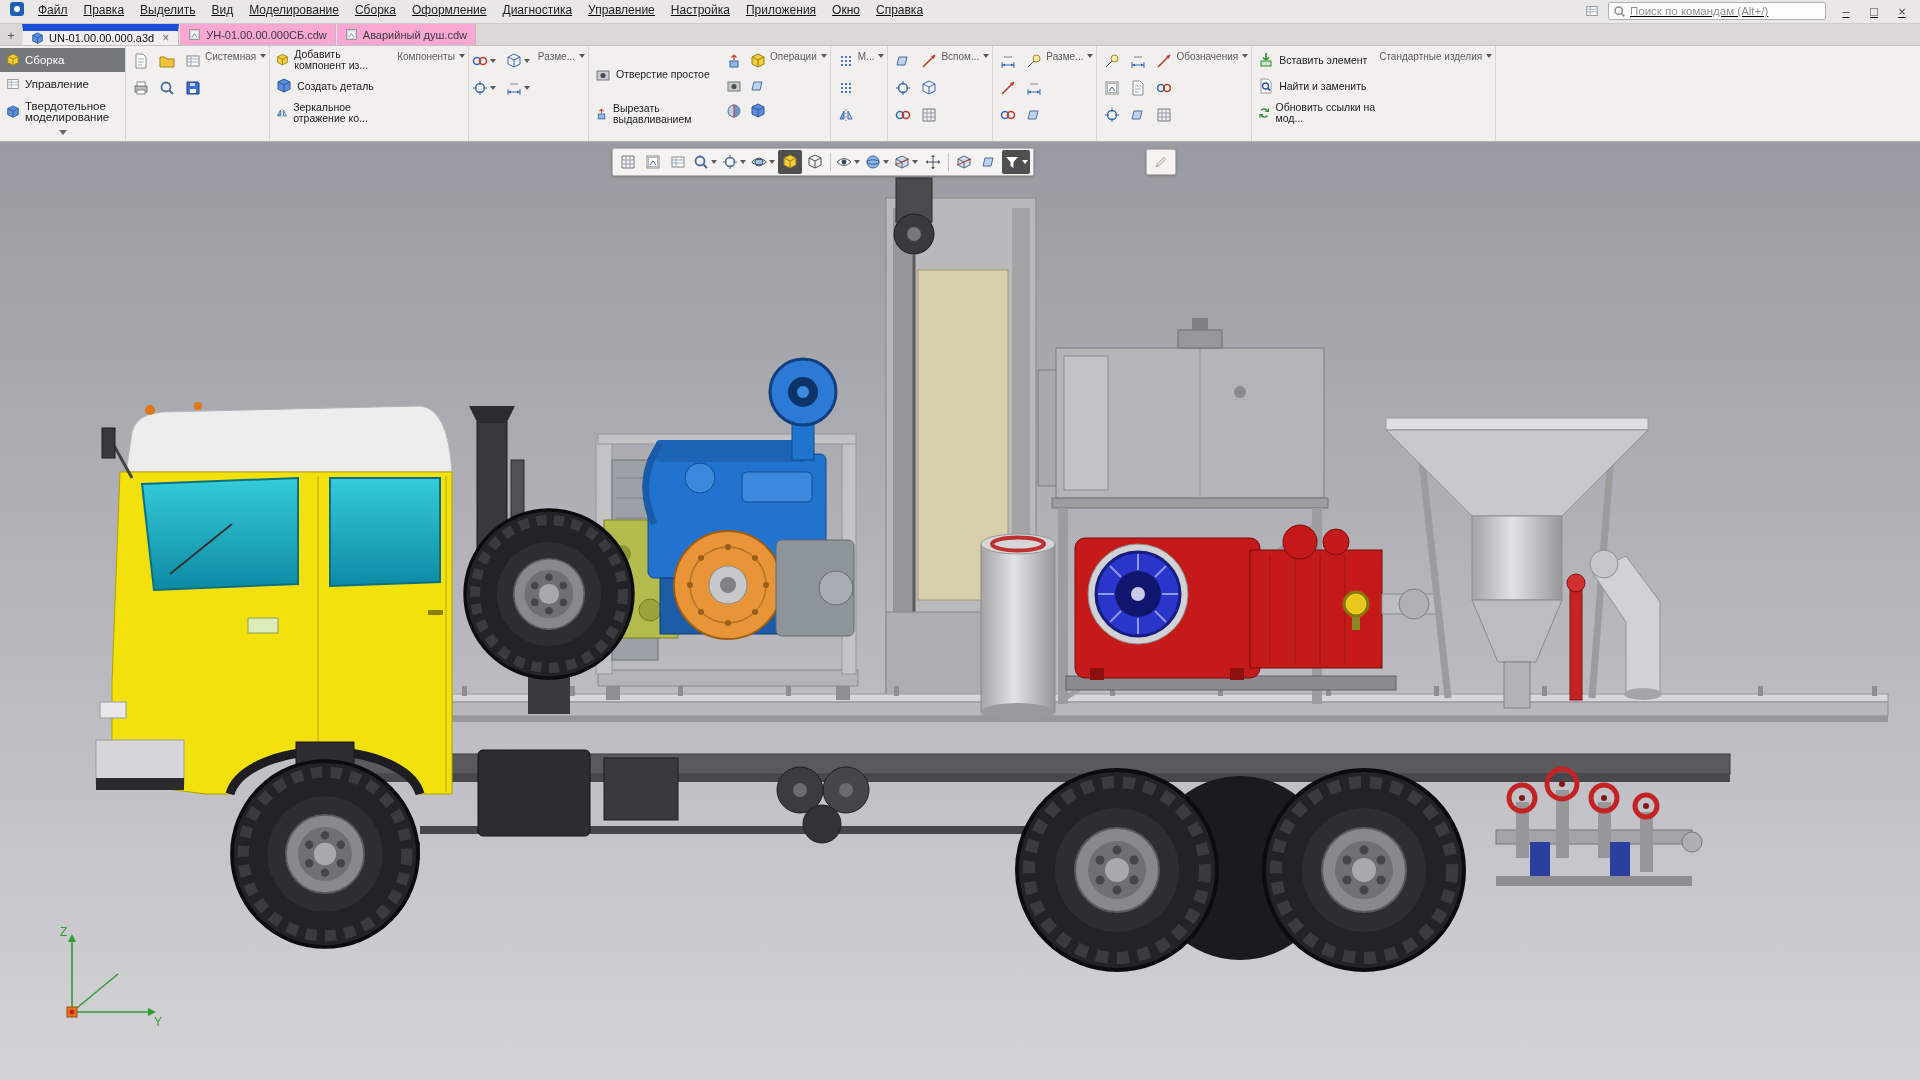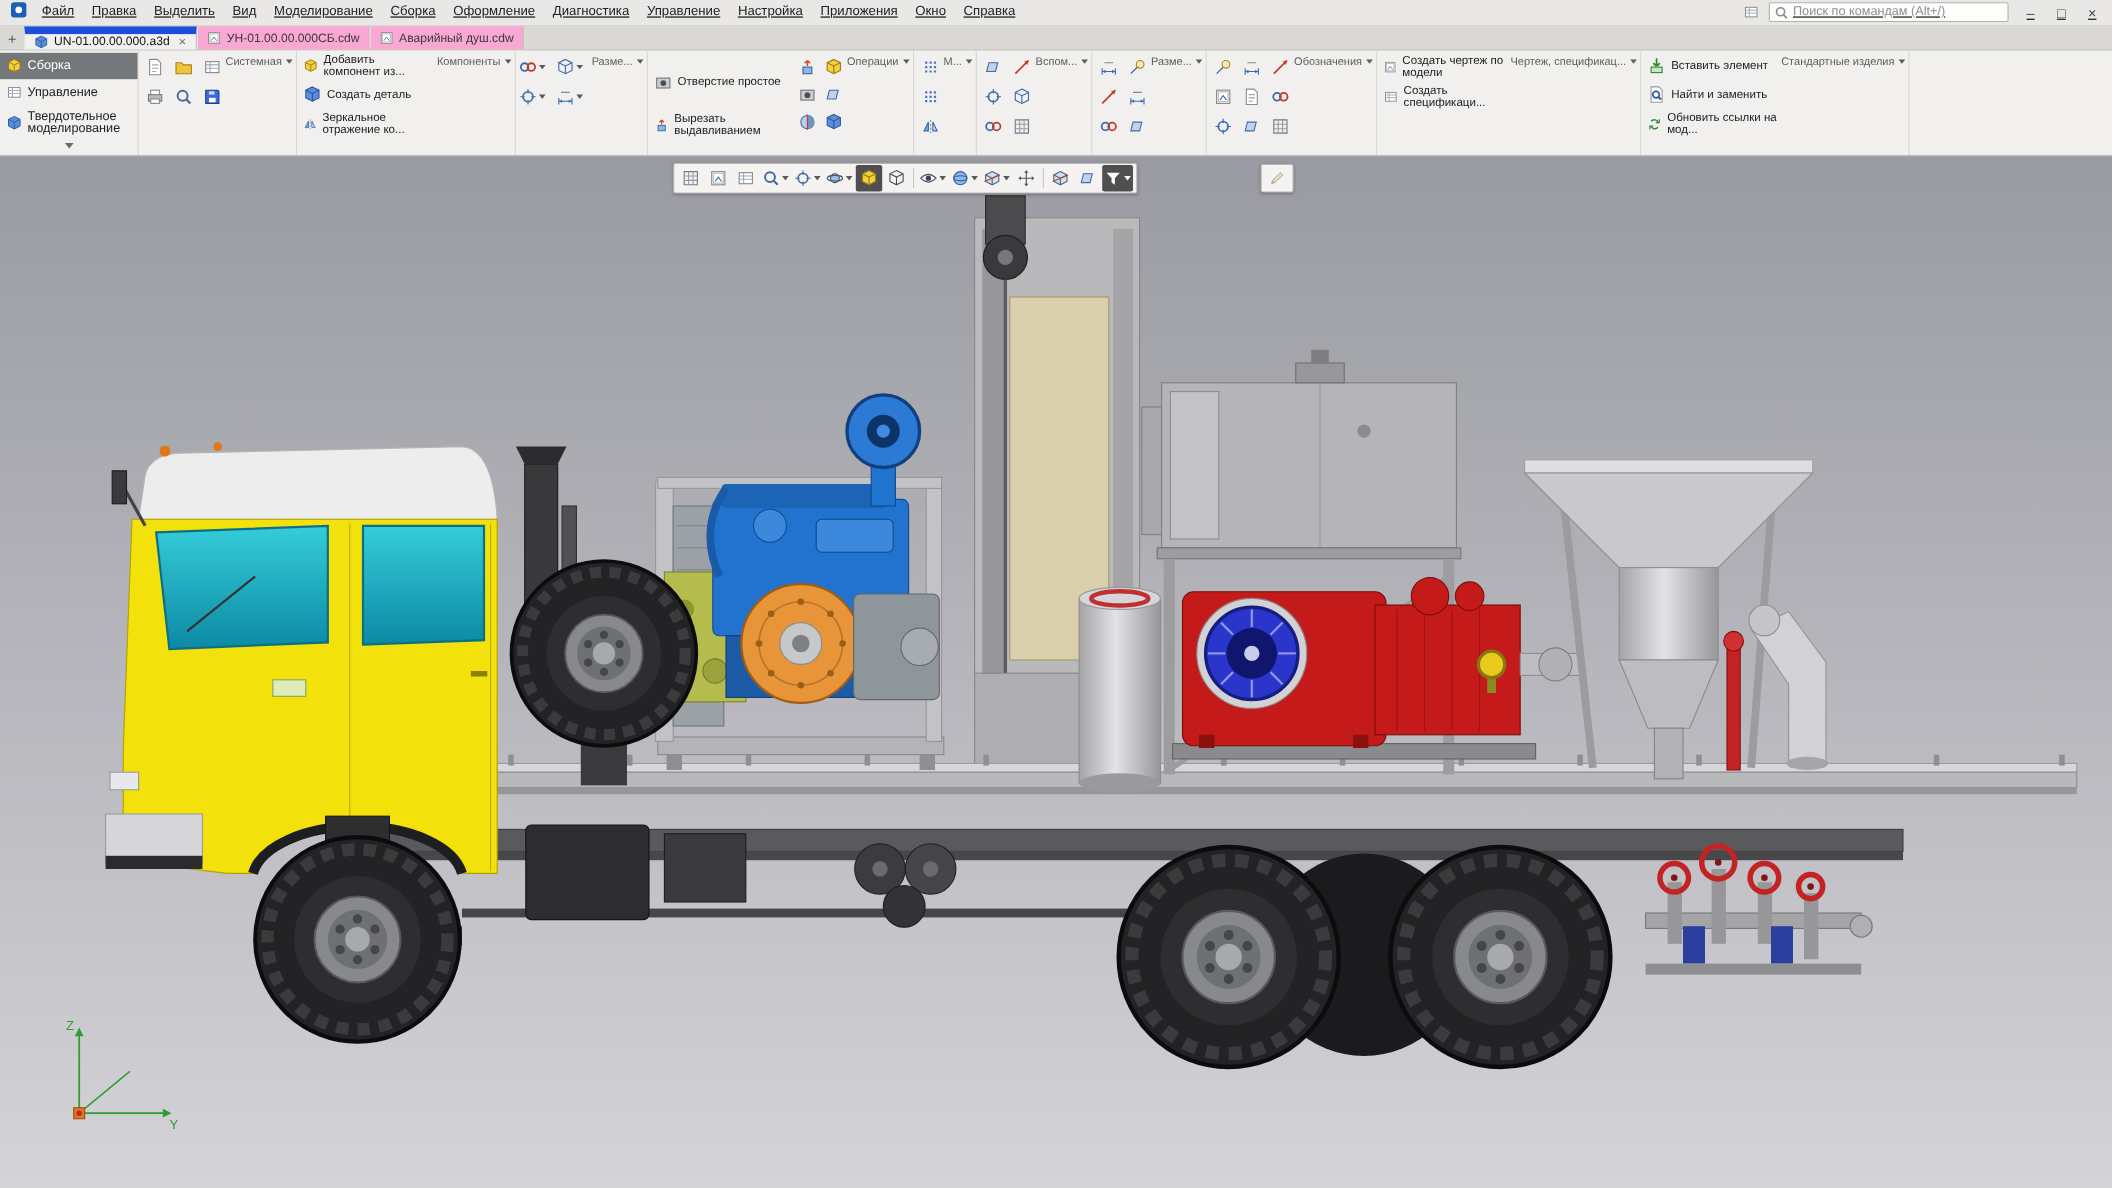--- a/index.html
+++ b/index.html
@@ -604,40 +604,20 @@
               <use href="#s-grid"></use>
             </svg>
           </span>
       </div>
       <div class="g-label">
           <span>Обозначения</span>
           <i class="caret"></i>
         </div>
     </div>
 
-    <div class="rgroup">
-      <div class="g-body tstack">
-        <div class="tbtn w118">
-          <svg class="i16">
-              <use href="#s-sheet"></use>
-            </svg>
-          <span class="txt">Создать чертеж по модели</span>
-        </div>
-        <div class="tbtn w118">
-          <svg class="i16">
-              <use href="#s-spec"></use>
-            </svg>
-          <span class="txt">Создать спецификаци...</span>
-        </div>
-      </div>
-      <div class="g-label">
-          <span>Чертеж, спецификац...</span>
-          <i class="caret"></i>
-        </div>
-    </div>
 
     <div class="rgroup">
       <div class="g-body tstack">
         <div class="tbtn w120">
           <svg class="i16">
               <use href="#s-insert"></use>
             </svg>
           <span class="txt">Вставить элемент</span>
         </div>
         <div class="tbtn w120">

